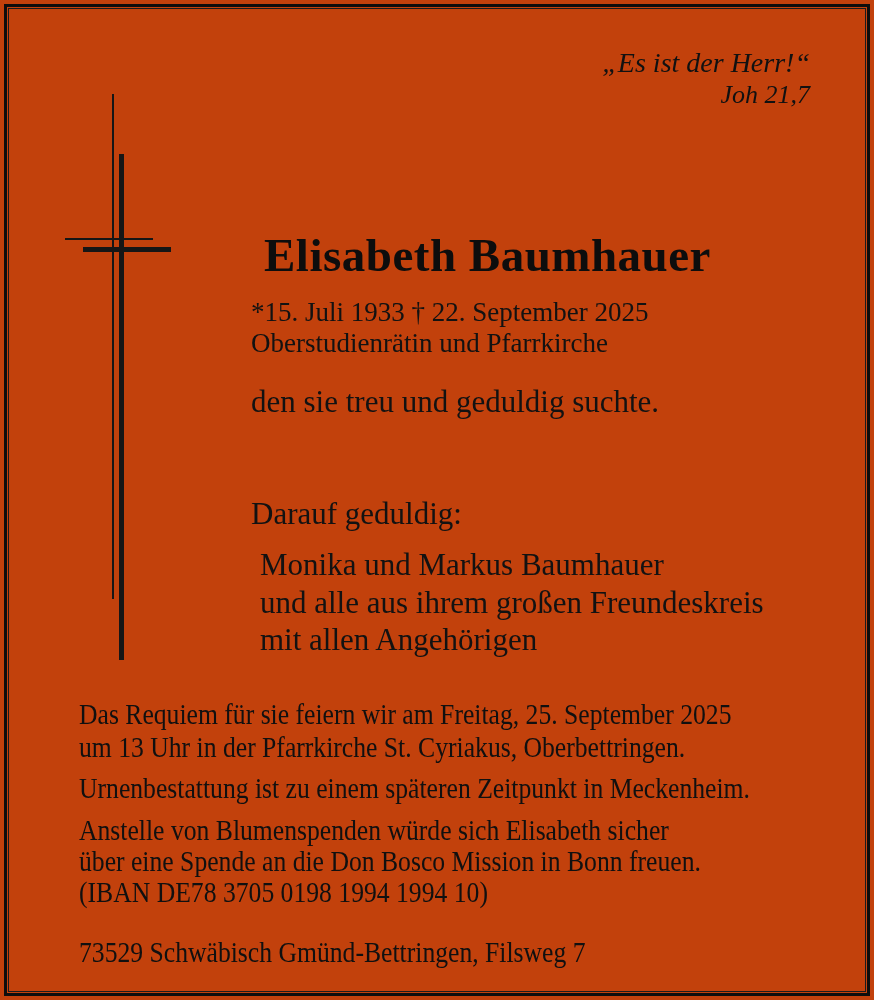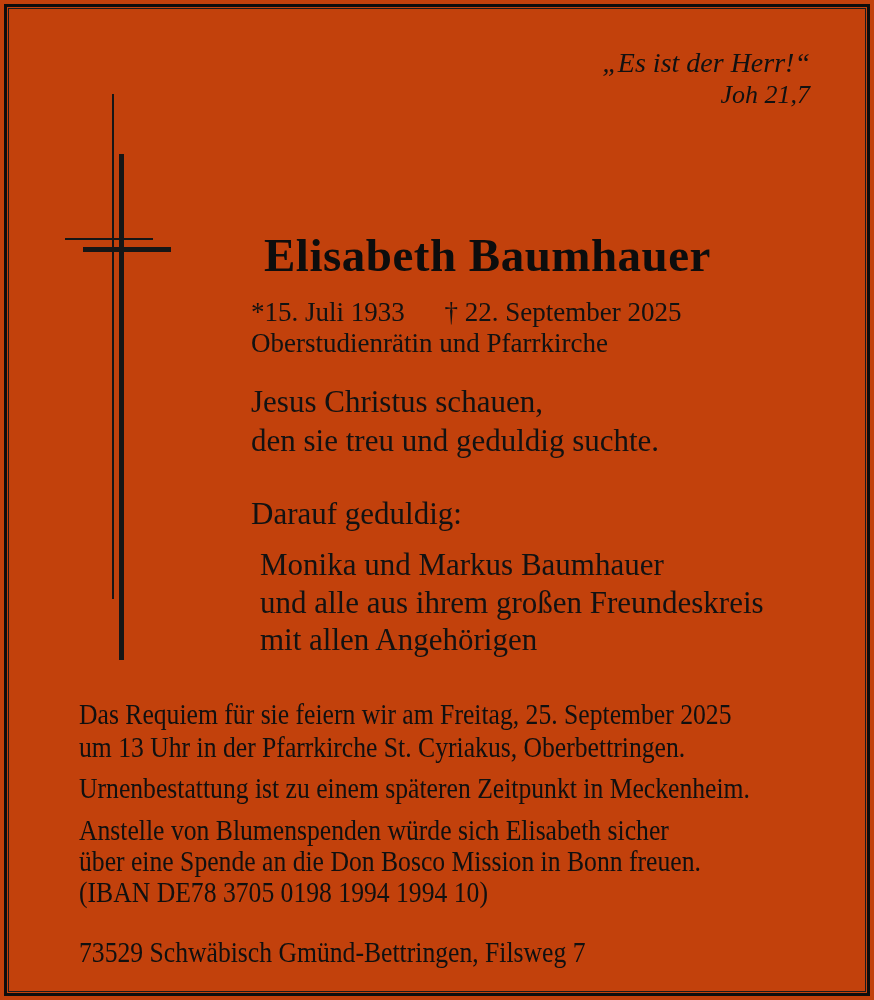--- a/index.html
+++ b/index.html
@@ -66,21 +66,21 @@
     white-space: nowrap;
   }
   .dates {
     position: absolute;
     left: 251px;
     top: 297px;
     font-size: 27px;
     line-height: 31px;
     white-space: nowrap;
   }
-  .dates .death-date { margin-left: 33px; }
+  .dates .death-date { }
   .profession {
     position: absolute;
     left: 251px;
     top: 328px;
     font-size: 27px;
   }
   .verse {
     position: absolute;
     left: 251px;
     top: 382px;
@@ -142,21 +142,20 @@
   <h1 class="name">Elisabeth Baumhauer</h1>
 
   <div class="dates">
     <span class="birth-date">*15. Juli 1933</span>
     <span class="death-date">† 22. September 2025</span>
   </div>
 
   <div class="profession">Oberstudienrätin und Pfarrkirche</div>
 
   <div class="verse">
-    <div>Jesus Christus schauen,</div>
     <div>den sie treu und geduldig suchte.</div>
   </div>
 
   <div class="trust-heading">Darauf geduldig:</div>
 
   <div class="mourners">
     <div>Monika und Markus Baumhauer</div>
     <div>und alle aus ihrem großen Freundeskreis</div>
     <div>mit allen Angehörigen</div>
   </div>

